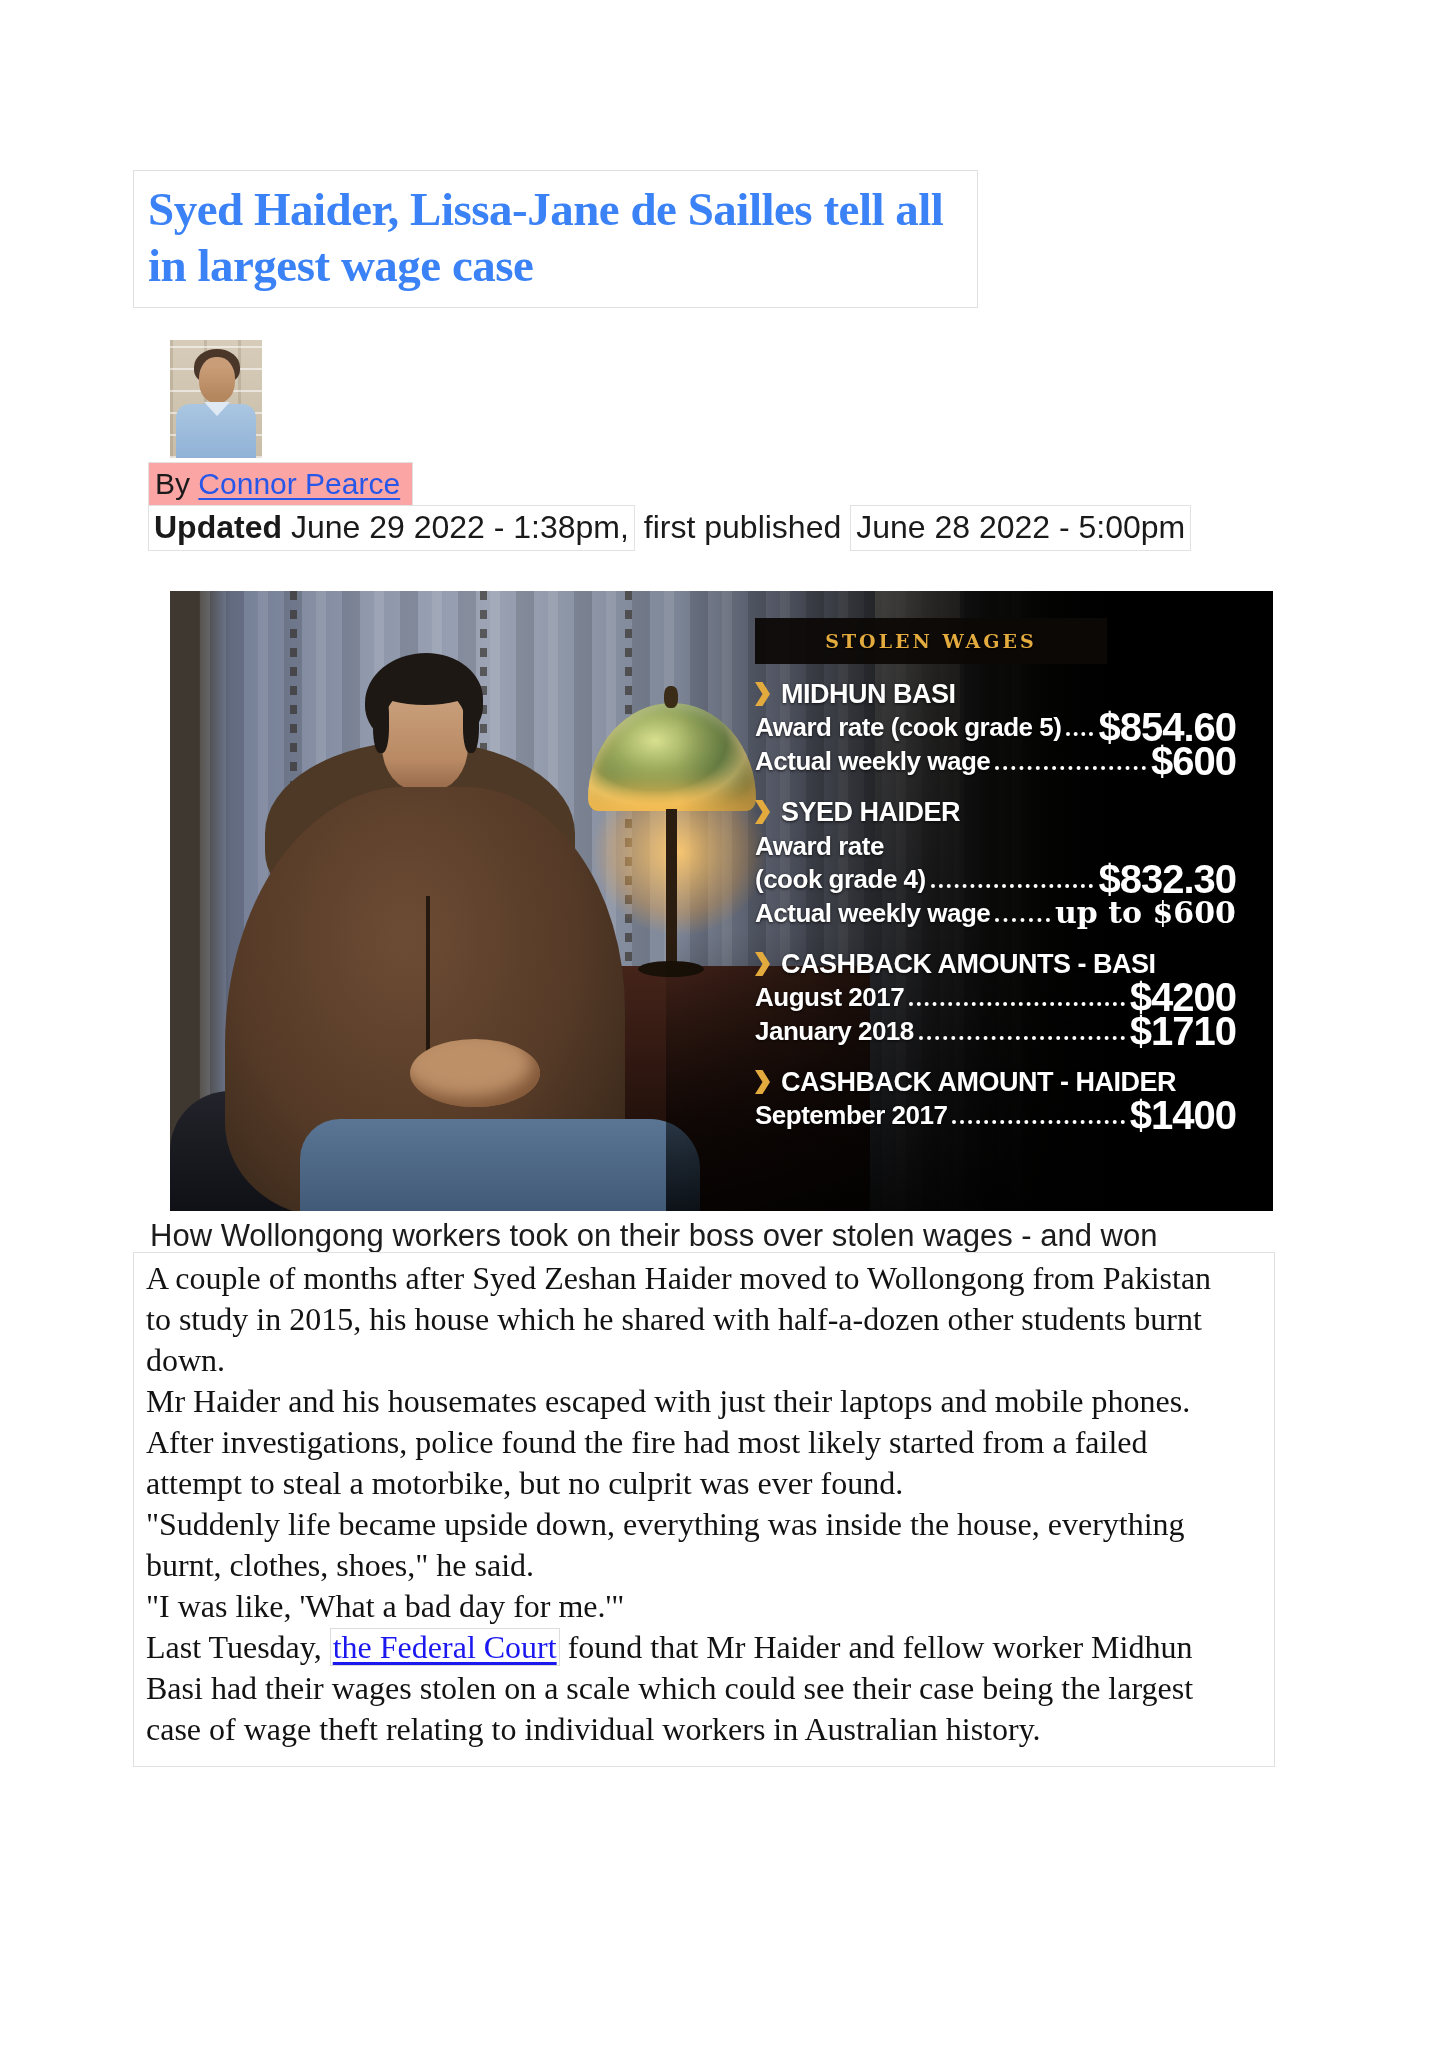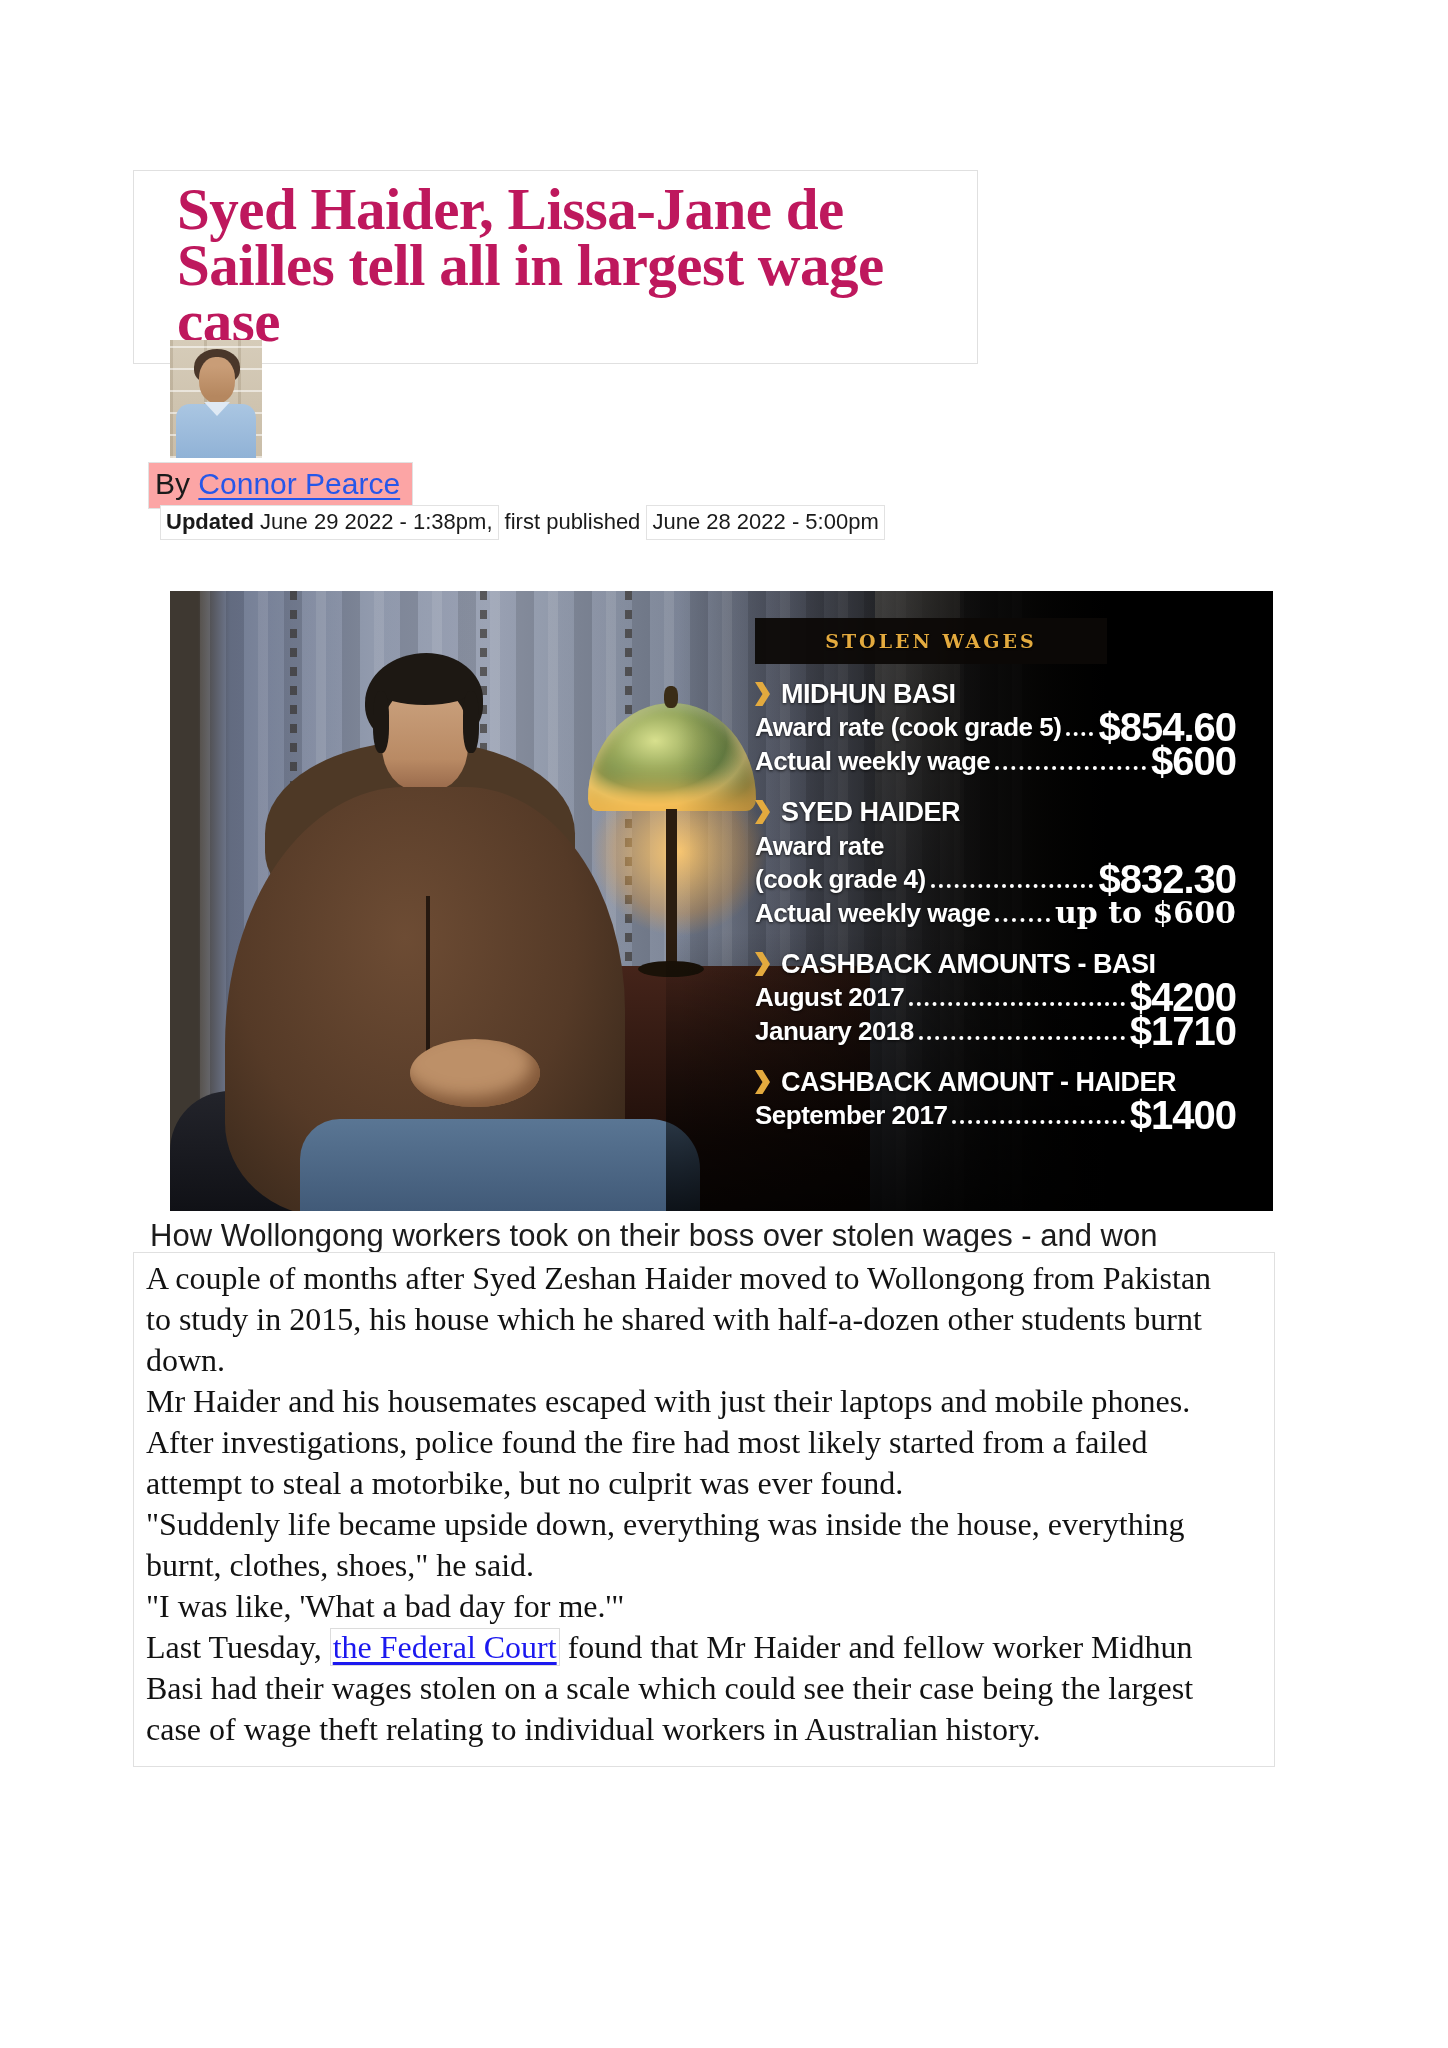--- a/index.html
+++ b/index.html
@@ -3,21 +3,21 @@
 <meta charset="utf-8">
 <style>
   html,body{margin:0;padding:0;background:#ffffff;}
   .page{position:relative;width:1448px;height:2048px;background:#ffffff;overflow:hidden;
         font-family:"Liberation Sans","DejaVu Sans",sans-serif;}
 
   
   .headline-box{position:absolute;left:133px;top:170px;width:845px;box-sizing:border-box;
     border:1px solid #e0e0e0;padding:10px 12px 14px 14px;background:#fff;}
   .headline{font-family:"Liberation Serif","DejaVu Serif",serif;font-weight:bold;
-    font-size:59px;line-height:56px;color:#be185d;letter-spacing:-0.5px;margin-left:29px;}
+    font-size:47px;line-height:56px;color:#3b82f6;letter-spacing:-0.5px;}
 
   
   .avatar{position:absolute;left:170px;top:340px;width:92px;height:118px;overflow:hidden;
     background:#cfc5b2;}
   .avatar .brick{position:absolute;inset:0;
     background:
       repeating-linear-gradient(0deg, rgba(255,255,255,.55) 0 2px, rgba(0,0,0,0) 2px 22px),
       repeating-linear-gradient(90deg, rgba(160,145,120,.35) 0 3px, rgba(0,0,0,0) 3px 34px),
       linear-gradient(180deg,#d6ccb9,#c9bda8);}
   .avatar .hair{position:absolute;left:24px;top:9px;width:46px;height:36px;border-radius:50% 50% 42% 42%;background:#4a372a;}
@@ -26,21 +26,21 @@
   .avatar .neck{position:absolute;left:40px;top:58px;width:14px;height:10px;background:#b5875f;}
   .avatar .shirt{position:absolute;left:6px;top:64px;width:80px;height:54px;border-radius:14px 14px 0 0;
     background:linear-gradient(180deg,#aac6e2,#90b2d6);}
   .avatar .collar{position:absolute;left:34px;top:62px;width:26px;height:14px;background:#dfe9f4;
     clip-path:polygon(0 0,100% 0,50% 100%);}
 
   
   .byline{position:absolute;left:148px;top:462px;font-size:30px;color:#1a1a1a;
     border:1px solid #e2e2e2;padding:4px 12px 7px 6px;display:inline-block;background:#fca5a5;}
   .byline a{color:#2657e9;text-decoration:underline;text-underline-offset:4px;text-decoration-thickness:2px;}
-  .dateline{position:absolute;left:160px;top:509px;font-size:22px;color:#1a1a1a;white-space:nowrap;}
+  .dateline{position:absolute;left:148px;top:509px;font-size:32px;color:#1a1a1a;white-space:nowrap;}
   .dateline .boxed{border:1px solid #e2e2e2;padding:3px 5px 5px 5px;background:#fff;}
   .dateline b{font-weight:bold;}
 
   
   .hero{position:absolute;left:170px;top:591px;width:1103px;height:620px;overflow:hidden;background:#0a0908;}
   .hero *{position:absolute;}
   .ph-curtain{inset:0;background:linear-gradient(to right,#3e3831 0,#3e3831 28px,#6e7890 60px,
       #8d96aa 200px,#98a0b2 320px,#7e8799 480px,#6a7184 620px,#4e5158 760px,#23221f 880px,#060504 1000px,#000 1103px);}
   .ph-folds{left:30px;width:830px;top:0;bottom:0;opacity:.75;
     background:repeating-linear-gradient(90deg, rgba(255,255,255,.16) 0 10px, rgba(255,255,255,.02) 10px 26px,

